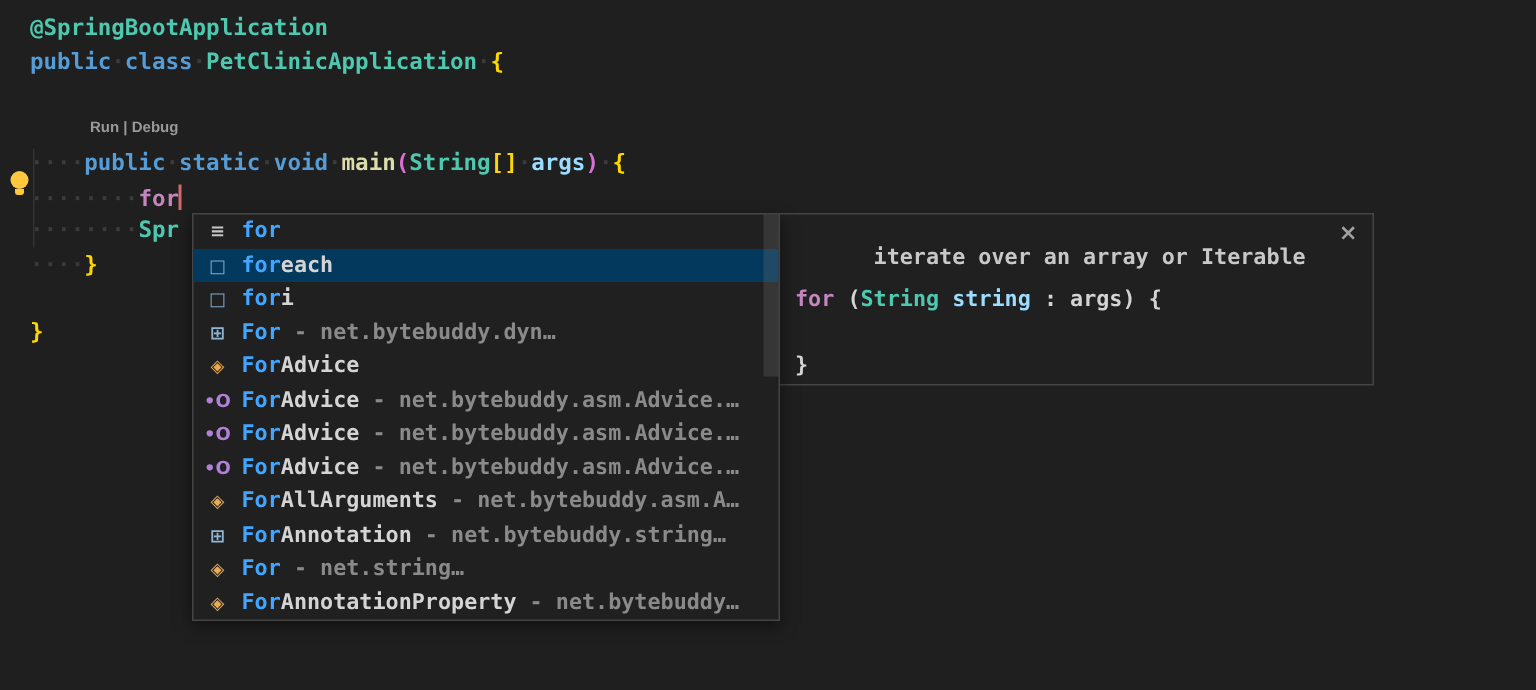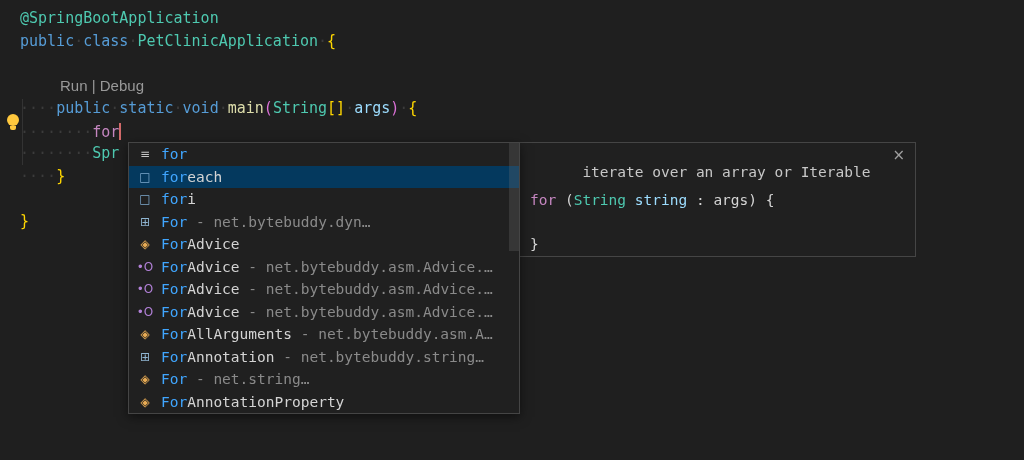--- a/index.html
+++ b/index.html
@@ -1,31 +1,31 @@
 <!DOCTYPE html>
 <html style="--bg: #1F1F1F; --fg: #D4D4D4; --suggest-bg: #202020; --suggest-border: #454545; --selected-bg: #04395E; --match: #40A6FF; --detail: #8A8A8A; --codelens: #999999; --docs-text: #C8C8C8; --guide: #333333;"><head>
 <meta charset="utf-8">
 <style>
   html,body{margin:0;padding:0;}
   body{
     width:1024px;height:460px;overflow:hidden;
     background:var(--bg,#1F1F1F);
     font-family:"DejaVu Sans Mono", monospace;
   }
-  .editor{position:relative;width:1024px;height:460px;}
+  .editor{position:relative;width:1024px;height:460px;font-weight:bold;}
 
   
   #code-lines{
     position:absolute;left:20px;top:7px;
     font-size:15px;line-height:22.5px;white-space:pre;
   }
   .line{height:22.5px;}
   .codelens{
     font-family:"Liberation Sans", sans-serif;
-    font-size:15px;color:var(--codelens,#999);
+    font-size:10px;color:var(--codelens,#999);
     padding-left:40px;line-height:22.5px;
   }
   .codelens span{cursor:pointer;}
   .cursor{
     display:inline-block;width:2px;height:17px;
     transform:translateY(3px);
   }
   .indent-guide{
     position:absolute;left:22px;top:99px;width:1px;height:66px;
     background:var(--guide,#333);
@@ -103,21 +103,21 @@
         <div class="srow selected"><span class="sicon" style="color: rgb(124, 168, 204);">□</span><span class="smatch">for</span><span class="srest">each</span></div>
         <div class="srow"><span class="sicon" style="color: rgb(124, 168, 204);">□</span><span class="smatch">for</span><span class="srest">i</span></div>
         <div class="srow"><span class="sicon" style="color: rgb(143, 181, 209);">⊞</span><span class="smatch">For</span><span class="sdetail"> - net.bytebuddy.dyn…</span></div>
         <div class="srow"><span class="sicon" style="color: rgb(232, 171, 83);">◈</span><span class="smatch">For</span><span class="srest">Advice</span></div>
         <div class="srow"><span class="sicon" style="color: rgb(177, 128, 215);">•O</span><span class="smatch">For</span><span class="srest">Advice</span><span class="sdetail"> - net.bytebuddy.asm.Advice.…</span></div>
         <div class="srow"><span class="sicon" style="color: rgb(177, 128, 215);">•O</span><span class="smatch">For</span><span class="srest">Advice</span><span class="sdetail"> - net.bytebuddy.asm.Advice.…</span></div>
         <div class="srow"><span class="sicon" style="color: rgb(177, 128, 215);">•O</span><span class="smatch">For</span><span class="srest">Advice</span><span class="sdetail"> - net.bytebuddy.asm.Advice.…</span></div>
         <div class="srow"><span class="sicon" style="color: rgb(232, 171, 83);">◈</span><span class="smatch">For</span><span class="srest">AllArguments</span><span class="sdetail"> - net.bytebuddy.asm.A…</span></div>
         <div class="srow"><span class="sicon" style="color: rgb(143, 181, 209);">⊞</span><span class="smatch">For</span><span class="srest">Annotation</span><span class="sdetail"> - net.bytebuddy.string…</span></div>
         <div class="srow"><span class="sicon" style="color: rgb(232, 171, 83);">◈</span><span class="smatch">For</span><span class="sdetail"> - net.string…</span></div>
-        <div class="srow"><span class="sicon" style="color: rgb(232, 171, 83);">◈</span><span class="smatch">For</span><span class="srest">AnnotationProperty</span></div>
+        <div class="srow"><span class="sicon" style="color: rgb(232, 171, 83);">◈</span><span class="smatch">For</span><span class="srest">AnnotationProperty</span><span class="sdetail"> - net.bytebuddy…</span></div>
       </div>
     <div class="sscroll"></div>
   </div>
 
   <div class="docs">
     <div class="docs-row">
       <span class="docs-summary">iterate over an array or Iterable</span>
     </div>
     <span class="docs-close">×</span>
     <div id="docs-code">

